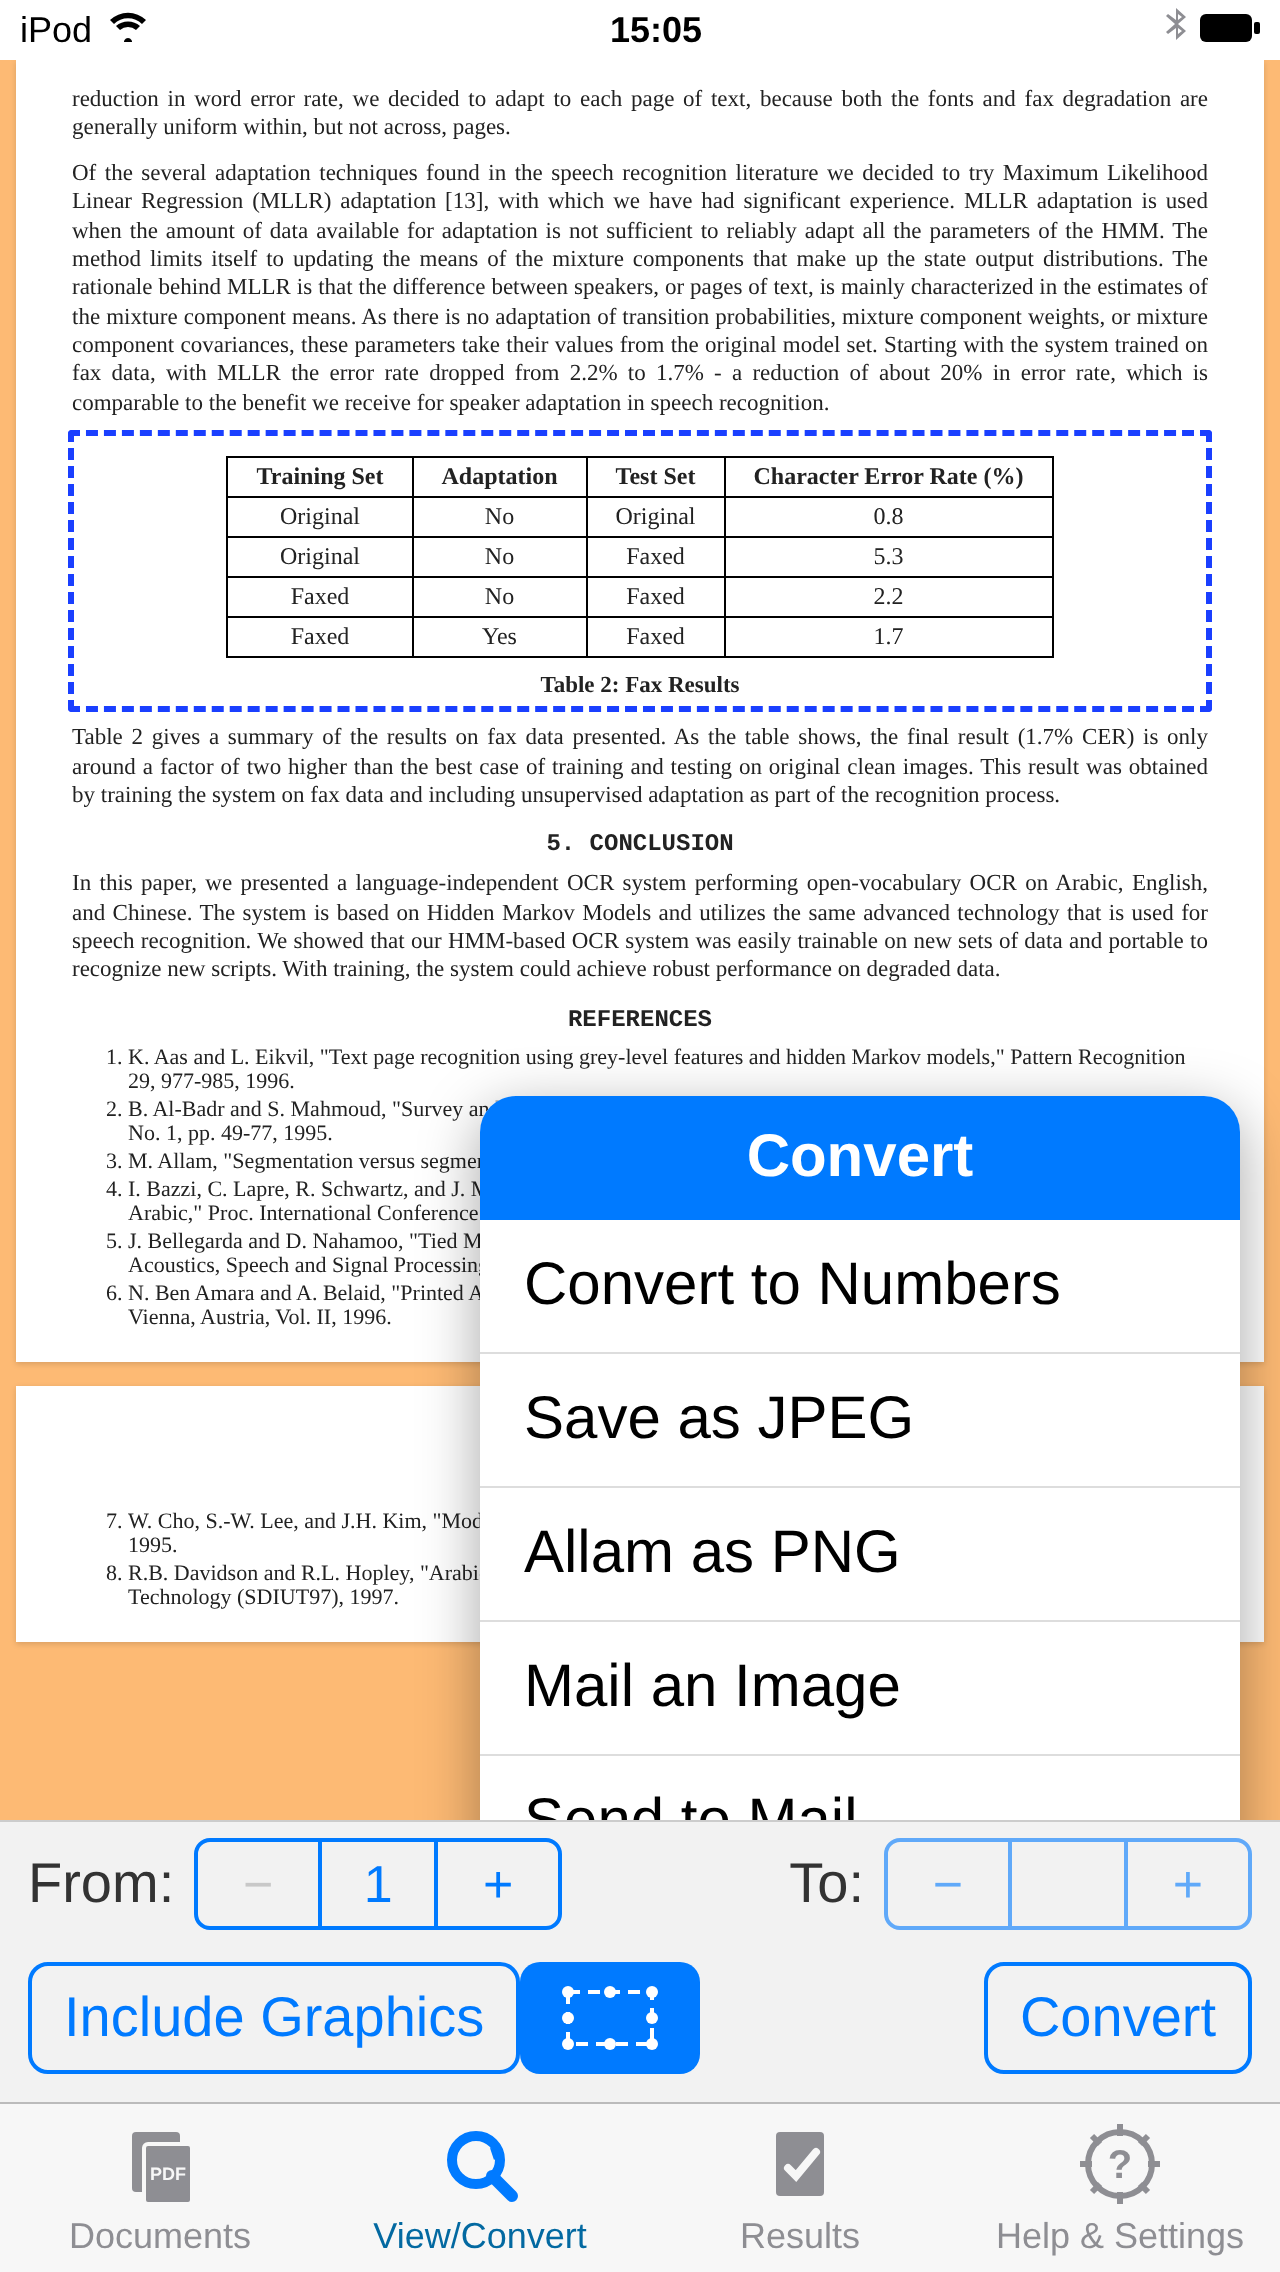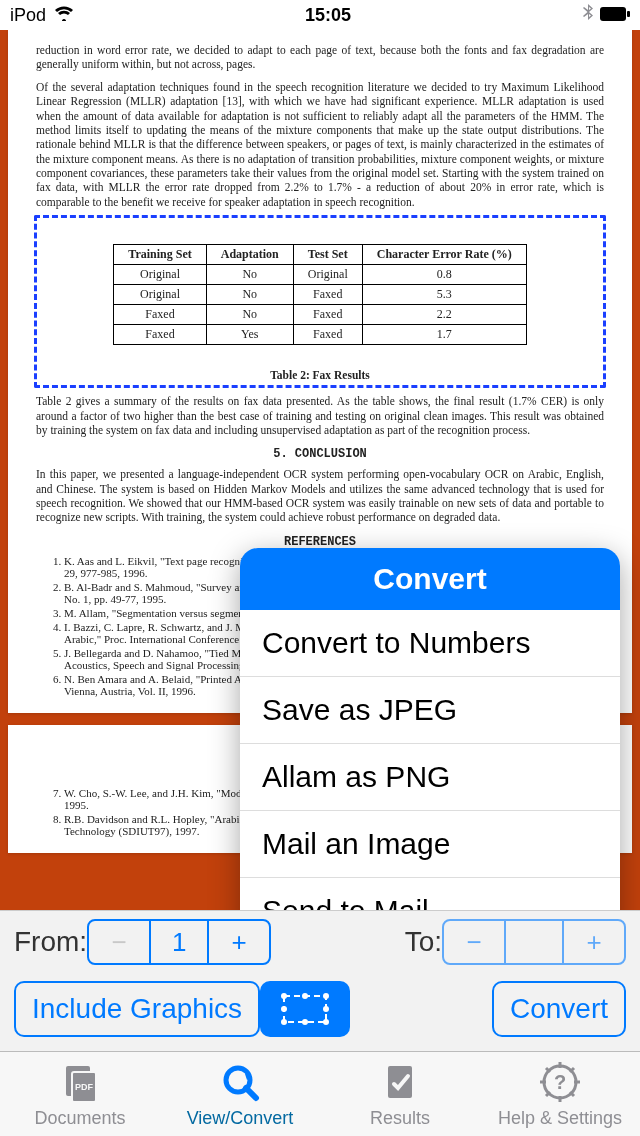--- a/index.html
+++ b/index.html
@@ -9,35 +9,35 @@
   
   .status-bar { height: 30px; background: #fff; display: flex; align-items: center; padding: 0 10px; font-size: 18px; font-weight: 500; }
   .status-left { display: flex; align-items: center; gap: 8px; }
   .status-center { flex: 1; text-align: center; font-weight: 700; }
   .status-right { display: flex; align-items: center; gap: 6px; color: #888; }
   .wifi-icon svg { width: 20px; height: 16px; }
   .battery-icon svg { width: 30px; height: 14px; }
   .bt-icon svg { width: 12px; height: 18px; }
 
   
-  .doc-area { flex: 1; background: #c2410c; overflow: hidden; position: relative; }
+  .doc-area { flex: 1; background: #fdba74; overflow: hidden; position: relative; }
   .page { background: #fff; margin: 0 8px 12px 8px; padding: 10px 28px 14px 28px; box-shadow: 0 1px 3px rgba(0,0,0,0.15); font-family: "Times New Roman", serif; font-size: 11.5px; color: #222; text-align: justify; }
   .page p { margin: 3px 0; line-height: 1.25; }
   .sel-box { border: 3px dashed #1a3fff; border-radius: 2px; margin: 6px -2px; padding: 2px 2px 4px 2px; }
-  table.fax { margin: 24px auto; border-collapse: collapse; font-size: 12px; }
+  table.fax { margin: 8px auto; border-collapse: collapse; font-size: 12px; }
   table.fax th, table.fax td { border: 1px solid #000; padding: 2px 14px; text-align: center; }
   .tcaption { text-align: center; font-size: 11.5px; font-weight: bold; margin-top: 4px; }
   .section-h { text-align: center; font-weight: bold; font-size: 12px; margin: 10px 0 6px 0; font-family: Liberation Mono, monospace; }
   ol.refs { list-style: decimal; padding-left: 28px; font-size: 11px; }
   ol.refs li { margin: 2px 0; text-align: left; }
   .page2 { padding-top: 60px; }
 
   
   .controls { background: #f2f2f2; border-top: 1px solid #ccc; }
-  .row1 { display: flex; align-items: center; padding: 8px 14px; gap: 0; justify-content: flex-end; }
+  .row1 { display: flex; align-items: center; padding: 8px 14px; gap: 10px; justify-content: flex-end; }
   .lbl { font-size: 28px; color: #333; }
   .stepper { display: flex; border: 2px solid #007aff; border-radius: 8px; height: 46px; overflow: hidden; }
   .stepper .btn { width: 60px; display: flex; align-items: center; justify-content: center; color: #007aff; font-size: 26px; font-weight: 400; }
   .stepper .btn.dis { color: #c8c8c8; }
   .stepper .val { width: 60px; display: flex; align-items: center; justify-content: center; color: #007aff; font-size: 26px; border-left: 2px solid #007aff; border-right: 2px solid #007aff; }
   .row2 { display: flex; align-items: center; padding: 8px 14px 14px 14px; gap: 0; }
   .big-btn { border: 2px solid #007aff; border-radius: 10px; color: #007aff; font-size: 28px; padding: 10px 16px; background: #fff0; }
   .crop-btn { background: #007aff; border-radius: 10px; width: 90px; height: 56px; display: flex; align-items: center; justify-content: center; }
   .spacer { flex: 1; }
 

